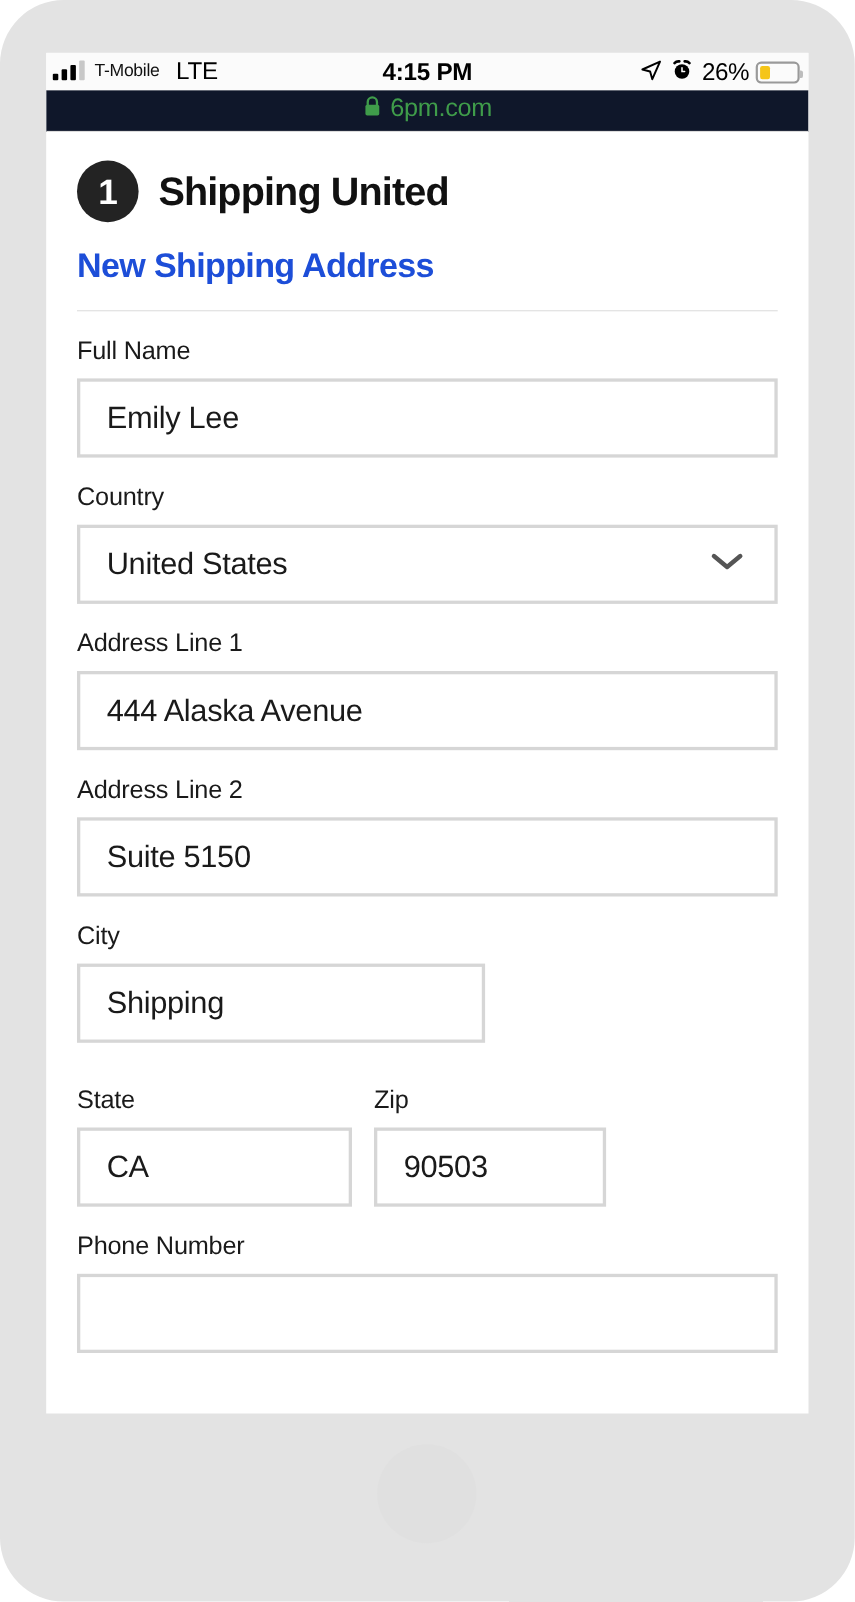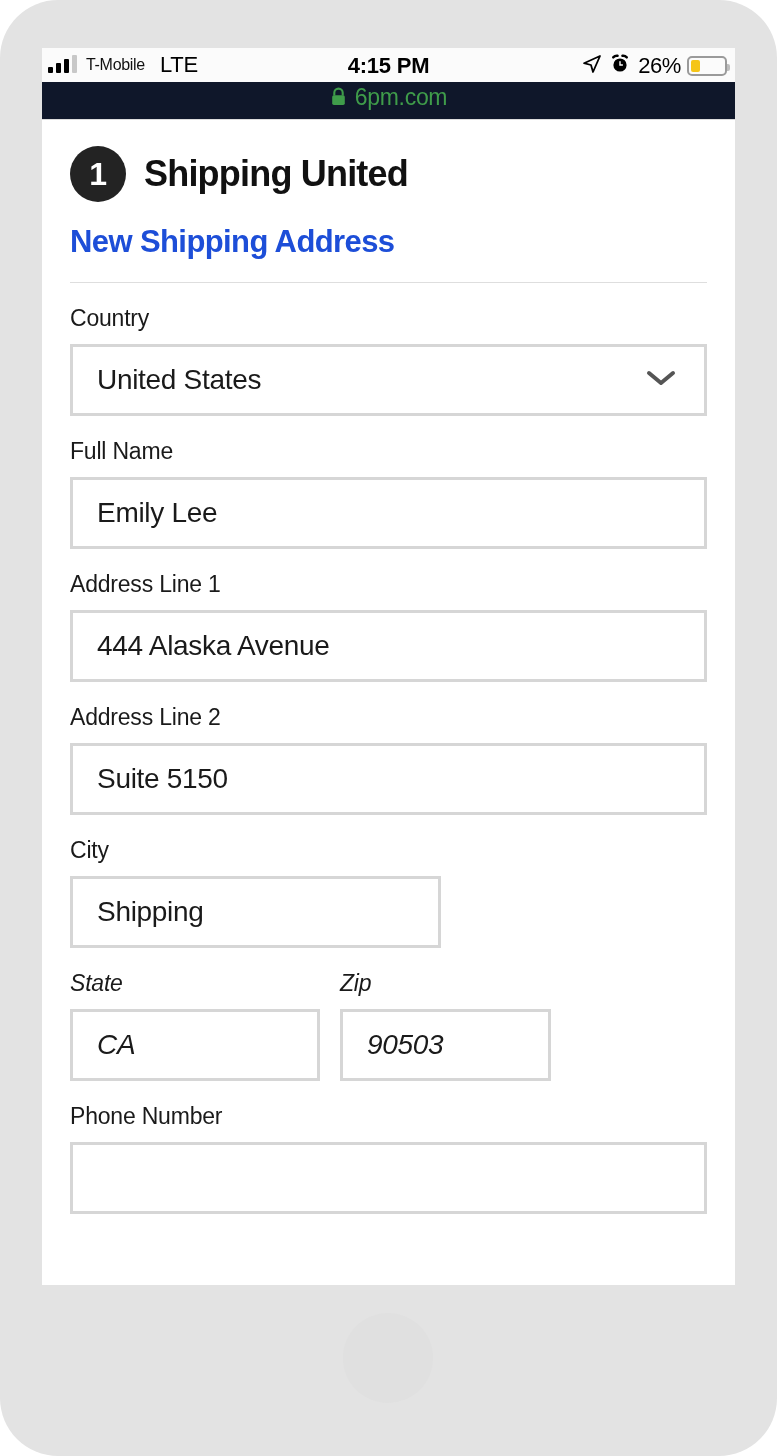--- a/index.html
+++ b/index.html
@@ -239,21 +239,21 @@
   }
   .w-city { width: 371px; }
 
   .row-2 {
     display: flex;
     gap: 20px;
     margin-top: 22px;
   }
   .col-state { width: 250px; }
   .col-zip { width: 211px; }
-  .col-state .field, .col-zip .field { margin-top: 0; font-style: italic; }
+  .col-state .field, .col-zip .field { margin-top: 16px; }
 </style>
 </head>
 <body>
 
 <div class="device-frame">
 
   <div class="screen">
 
     <div class="status-bar">
       <div class="sb-left">
@@ -304,39 +304,39 @@
 
       <div class="section-head">
         <div class="step-badge">1</div>
         <div class="section-title">Shipping United</div>
       </div>
 
       <div class="sub-title">New Shipping Address</div>
       <div class="divider"></div>
 
       <div class="field">
+        <div class="field-label">Full Name</div>
+        <div class="input-box">
+          <span class="value">Emily Lee</span>
+        </div>
+      </div>
+
+      <div class="field">
         <div class="field-label">Country</div>
         <div class="input-box select-box">
           <span class="value">United States</span>
           <span class="chevron">
             <svg width="34" height="20" viewBox="0 0 34 20">
               <path d="M5 5 L17 15 L29 5" fill="none" stroke="#555555" stroke-width="4" stroke-linecap="round" stroke-linejoin="round"></path>
             </svg>
           </span>
         </div>
       </div>
 
       <div class="field">
-        <div class="field-label">Full Name</div>
-        <div class="input-box">
-          <span class="value">Emily Lee</span>
-        </div>
-      </div>
-
-      <div class="field">
         <div class="field-label">Address Line 1</div>
         <div class="input-box">
           <span class="value">444 Alaska Avenue</span>
         </div>
       </div>
 
       <div class="field">
         <div class="field-label">Address Line 2</div>
         <div class="input-box">
           <span class="value">Suite 5150</span>

